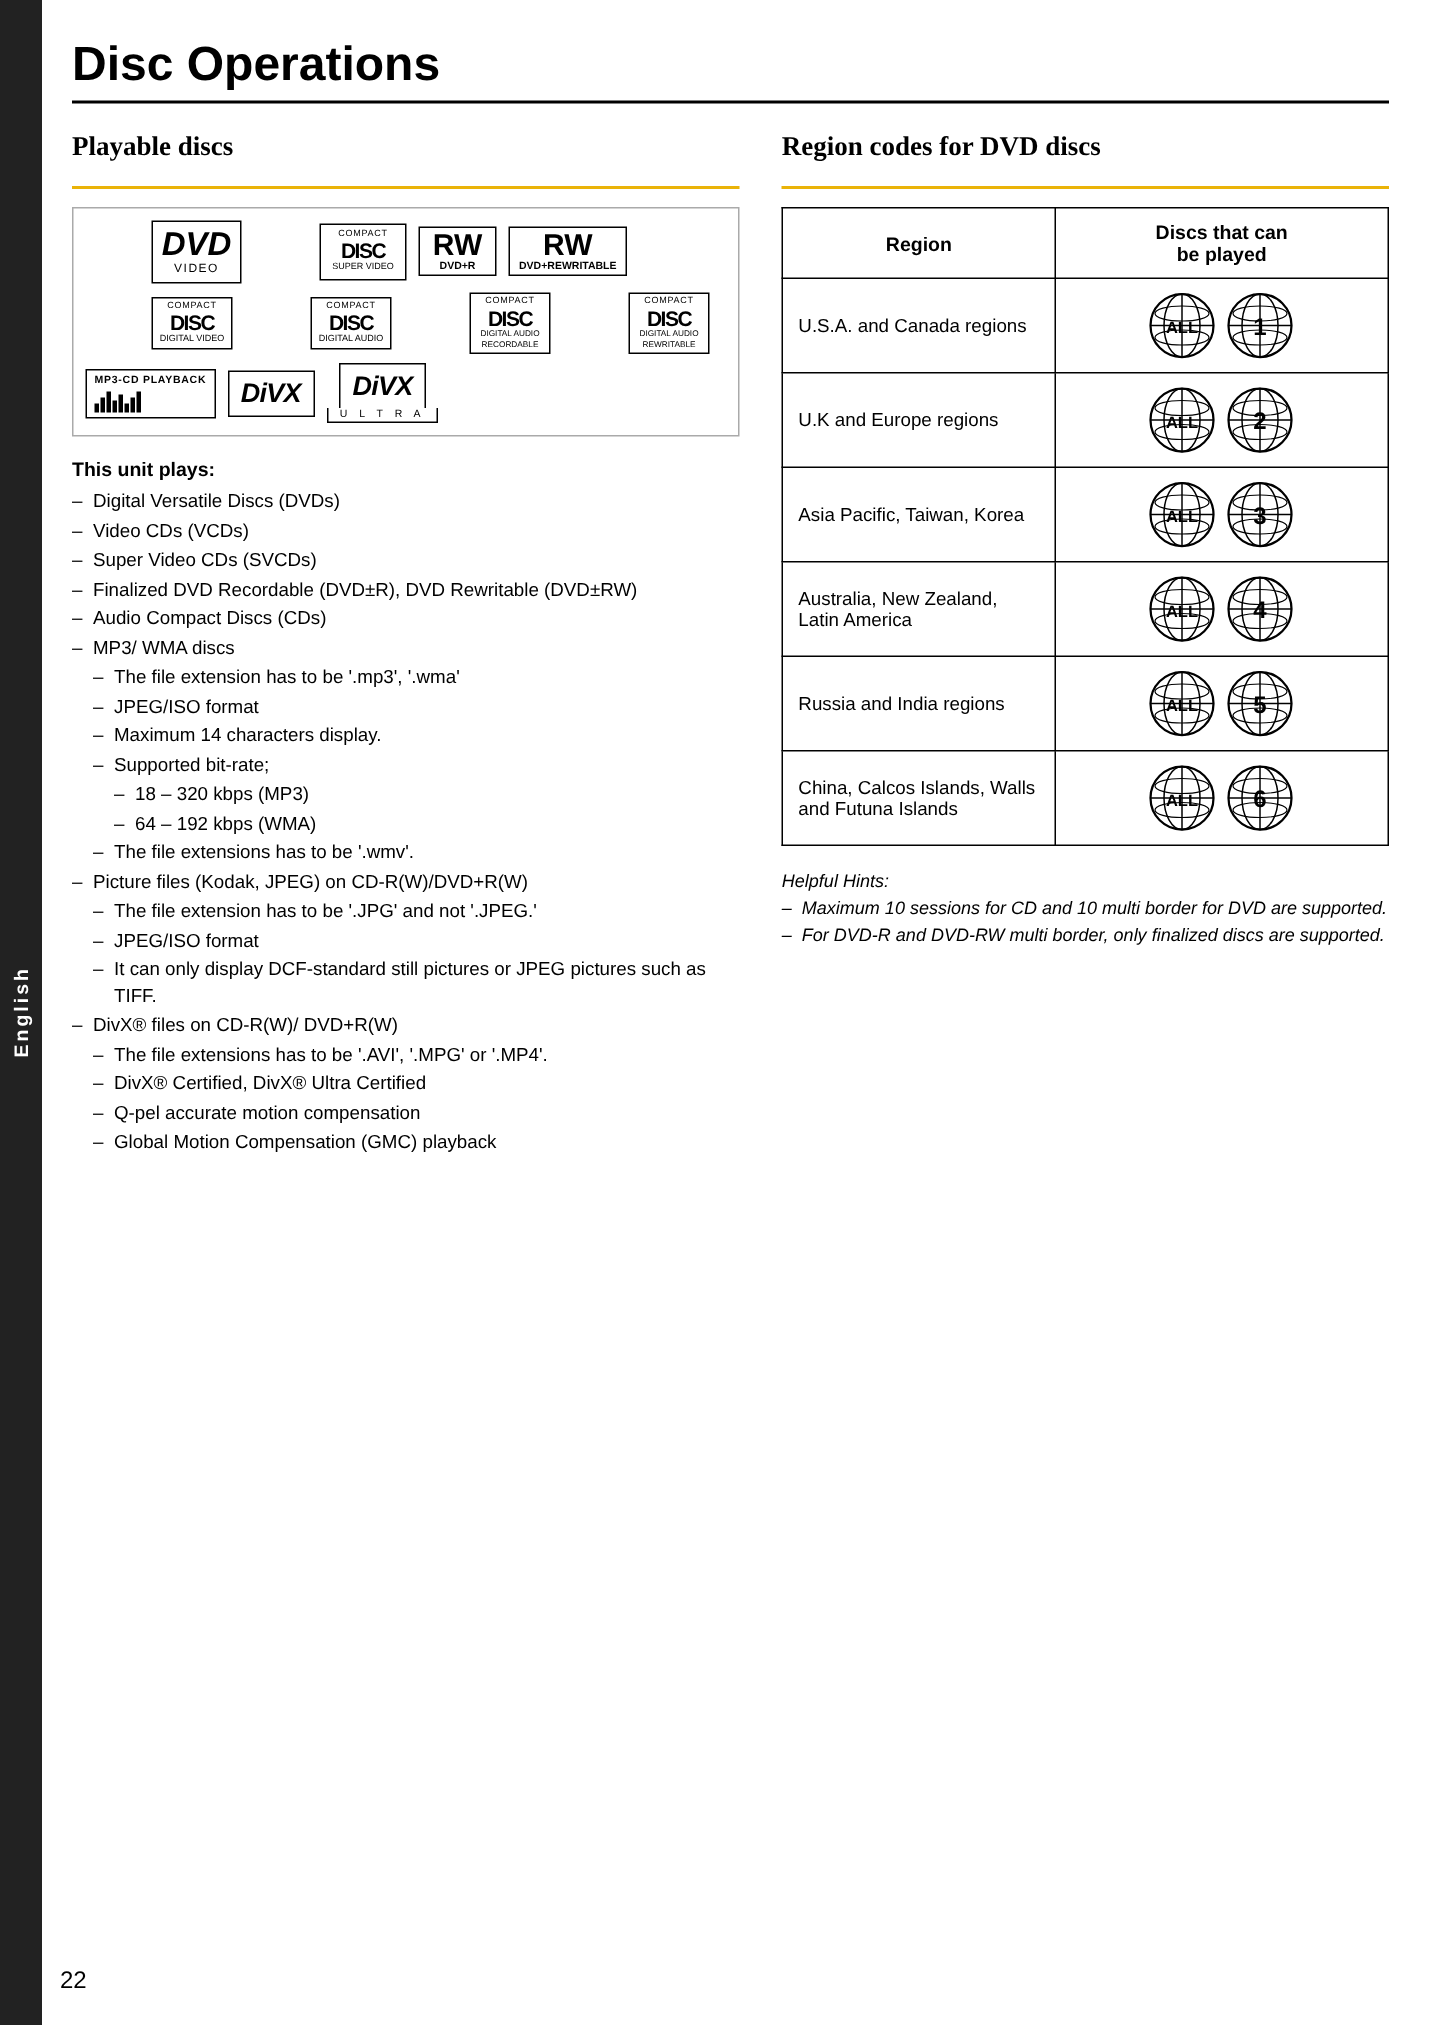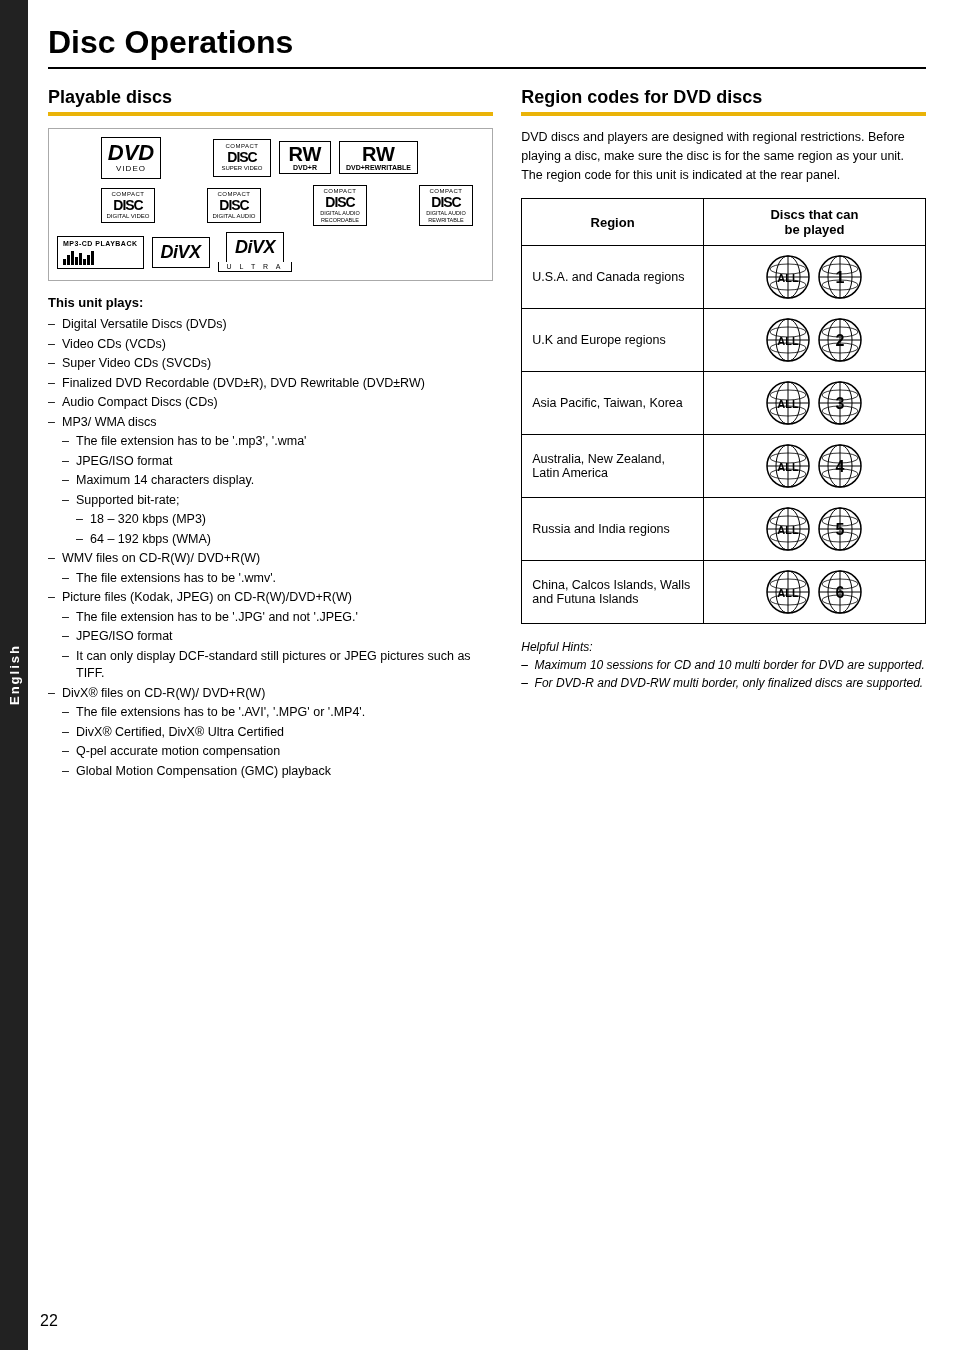--- a/index.html
+++ b/index.html
@@ -56,23 +56,24 @@
       flex: 1.1;
     }
 
     .right-col {
       flex: 1;
     }
 
     .section-title {
       font-size: 18px;
       font-weight: bold;
-      border-bottom: 4px solid #eab308;
-      padding-bottom: 4px;
+      border-bottom: 2px solid #eab308;
+      padding-bottom: 16px;
       margin-bottom: 12px;
+      font-family: Liberation Serif, serif;
     }
 
     
     .disc-icons {
       border: 1px solid #aaa;
       padding: 8px;
       margin-bottom: 14px;
       display: flex;
       flex-direction: column;
       gap: 6px;
@@ -352,38 +353,36 @@
           <li>Super Video CDs (SVCDs)</li>
           <li>Finalized DVD Recordable (DVD±R), DVD Rewritable (DVD±RW)</li>
           <li>Audio Compact Discs (CDs)</li>
           <li>MP3/ WMA discs</li>
           <li class="indent">The file extension has to be '.mp3', '.wma'</li>
           <li class="indent">JPEG/ISO format</li>
           <li class="indent">Maximum 14 characters display.</li>
           <li class="indent">Supported bit-rate;</li>
           <li class="indent2">18 – 320 kbps (MP3)</li>
           <li class="indent2">64 – 192 kbps (WMA)</li>
-          <li>WMV files on CD-R(W)/ DVD+R(W)</li>
           <li class="indent">The file extensions has to be '.wmv'.</li>
           <li>Picture files (Kodak, JPEG) on CD-R(W)/DVD+R(W)</li>
           <li class="indent">The file extension has to be '.JPG' and not '.JPEG.'</li>
           <li class="indent">JPEG/ISO format</li>
           <li class="indent">It can only display DCF-standard still pictures or JPEG pictures such as TIFF.</li>
           <li>DivX® files on CD-R(W)/ DVD+R(W)</li>
           <li class="indent">The file extensions has to be '.AVI', '.MPG' or '.MP4'.</li>
           <li class="indent">DivX® Certified, DivX® Ultra Certified</li>
           <li class="indent">Q-pel accurate motion compensation</li>
           <li class="indent">Global Motion Compensation (GMC) playback</li>
         </ul>
       </div>
 
       <div class="right-col">
         <h2 class="section-title">Region codes for DVD discs</h2>
 
-        <p class="region-description">DVD discs and players are designed with regional restrictions. Before playing a disc, make sure the disc is for the same region as your unit. The region code for this unit is indicated at the rear panel.</p>
 
         <table class="region-table">
           <thead>
             <tr>
               <th style="width:45%;">Region</th>
               <th style="width:55%;">Discs that can<br>be played</th>
             </tr>
           </thead>
           <tbody id="region-tbody">
           <tr>

